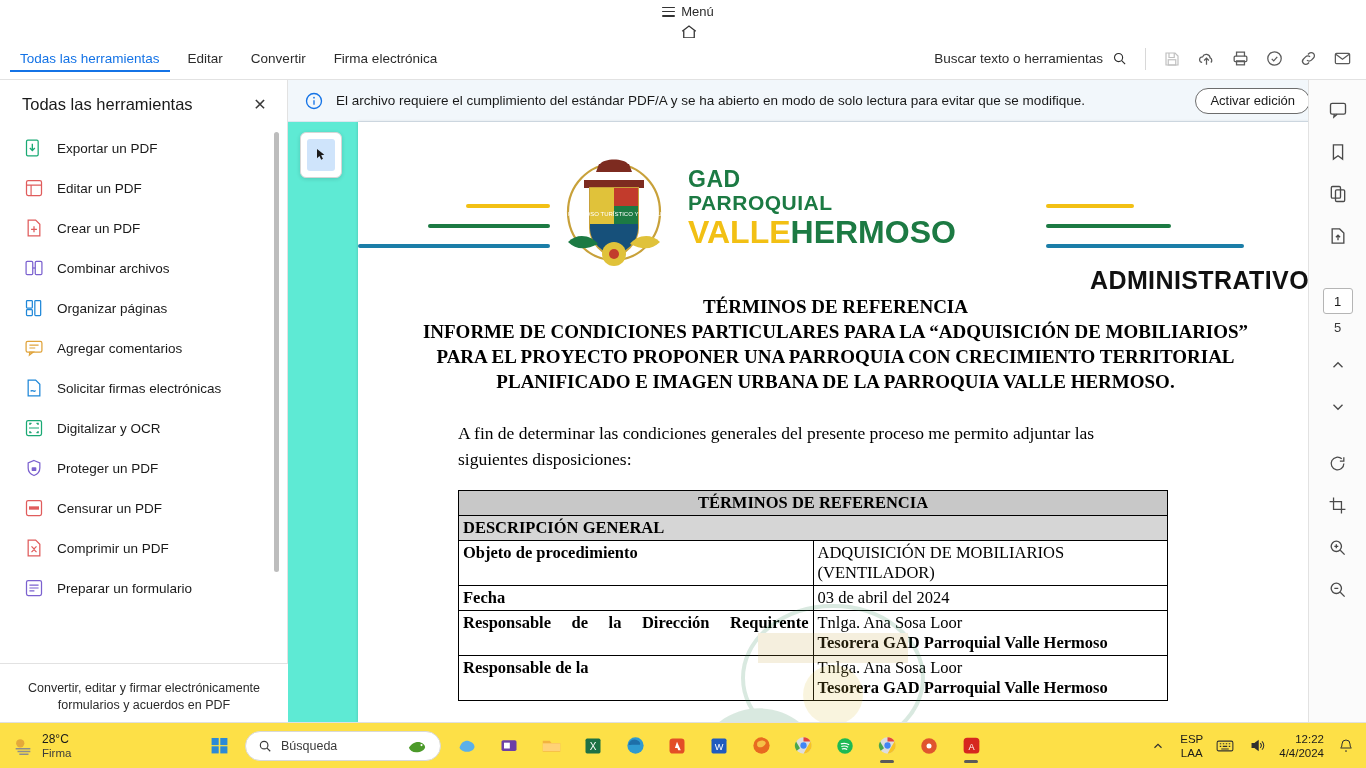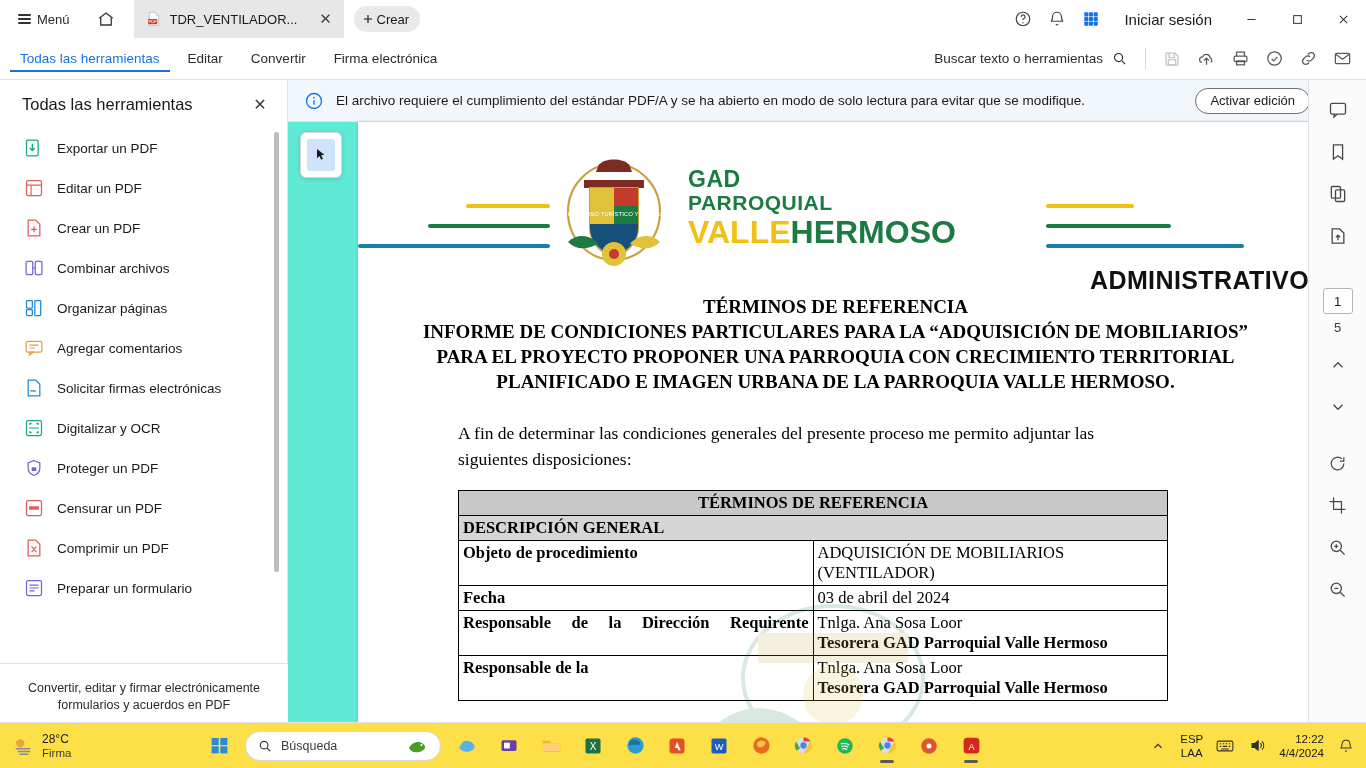--- a/index.html
+++ b/index.html
@@ -8,21 +8,21 @@
     width: 1366px; height: 768px;
     overflow: hidden;
     font-family: "Liberation Sans", sans-serif;
     background: #ffffff;
   }
   #app { position: relative; width: 1366px; height: 768px; }
 
   
   .titlebar {
     position: absolute; top: 0; left: 0; width: 1366px; height: 38px;
-    background: #ffffff; display: flex; align-items: center;
+    background: #ffffff; display: flex; align-items: center; flex-direction: column;
   }
   .menu-btn {
     display: flex; align-items: center; gap: 6px;
     margin-left: 10px; padding: 4px 8px; border-radius: 4px;
     font-size: 13px; color: #2b2b2b; cursor: default;
   }
   .hamburger { display: inline-block; width: 13px; }
   .hamburger span { display: block; height: 1.6px; background: #333; margin: 2.6px 0; border-radius: 1px; }
   .home-btn {
     width: 32px; height: 32px; margin-left: 12px;

